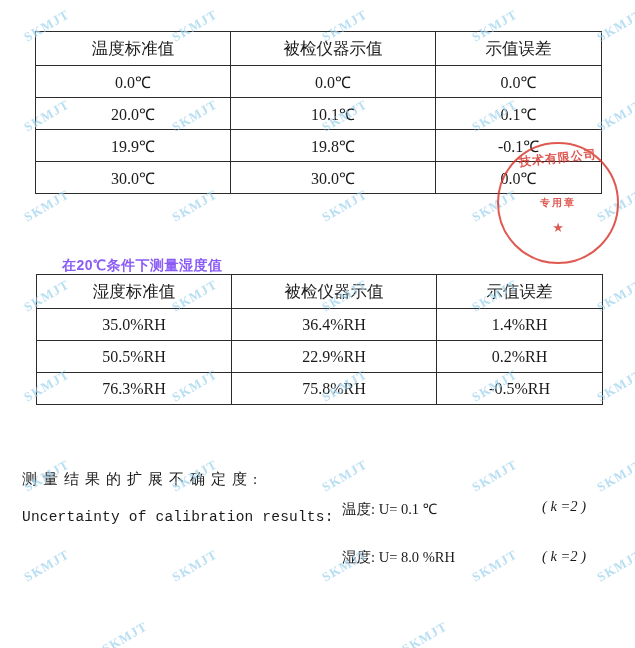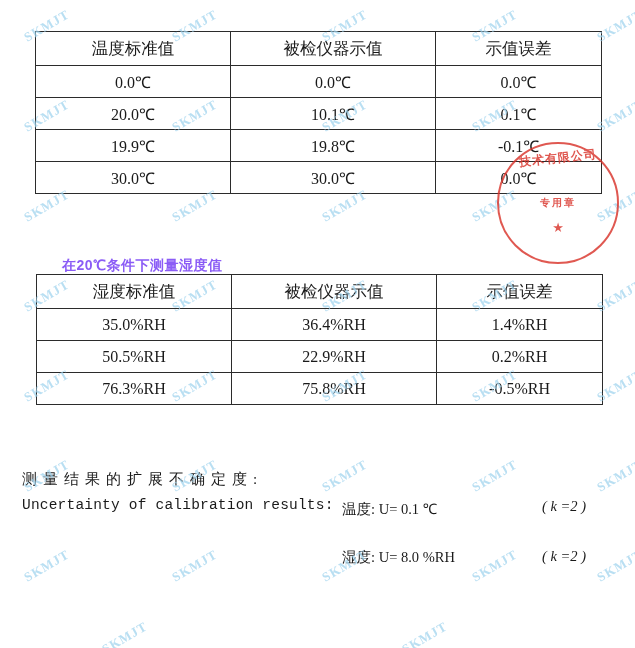--- a/index.html
+++ b/index.html
@@ -105,21 +105,21 @@
     font-size: 15px;
     letter-spacing: 6px;
     font-family: "Liberation Serif", serif;
     color: #1a1a1a;
   }
   .res-label-en {
     font-size: 14.5px;
     font-family: "Liberation Mono", monospace;
     letter-spacing: .2px;
     color: #1a1a1a;
-    margin-top: 8px;
+    margin-top: 20px;
   }
   .res-row {
     position: absolute;
     font-size: 14.5px;
     font-family: "Liberation Serif", serif;
     color: #1a1a1a;
     white-space: nowrap;
   }
   .res-row .lab { letter-spacing: 0px; }
   .res-row .k {

